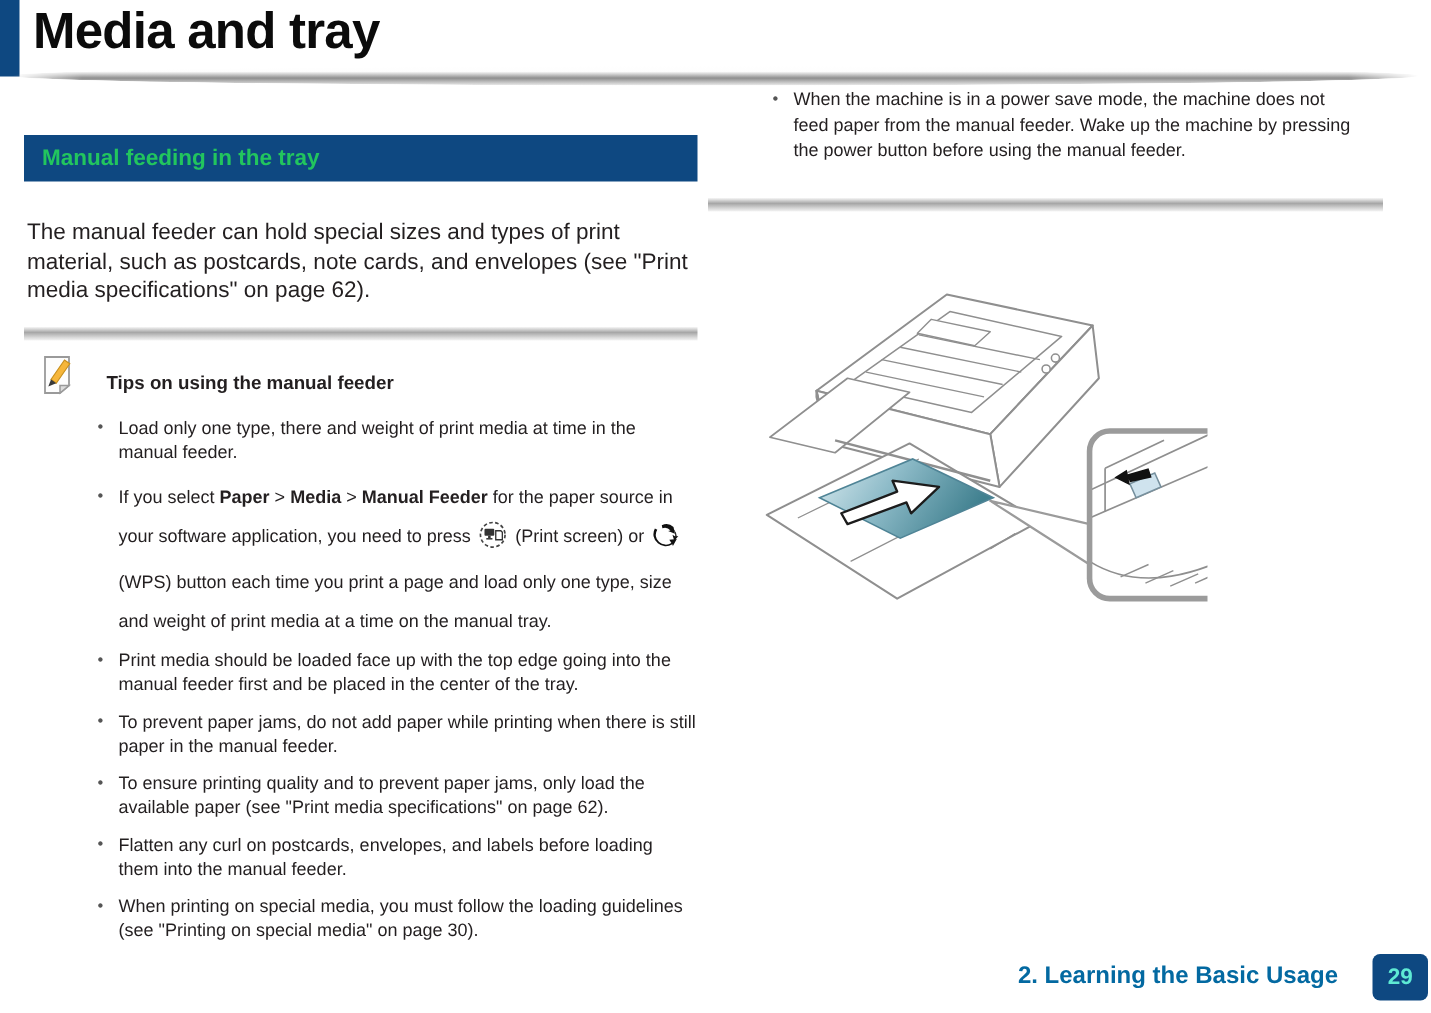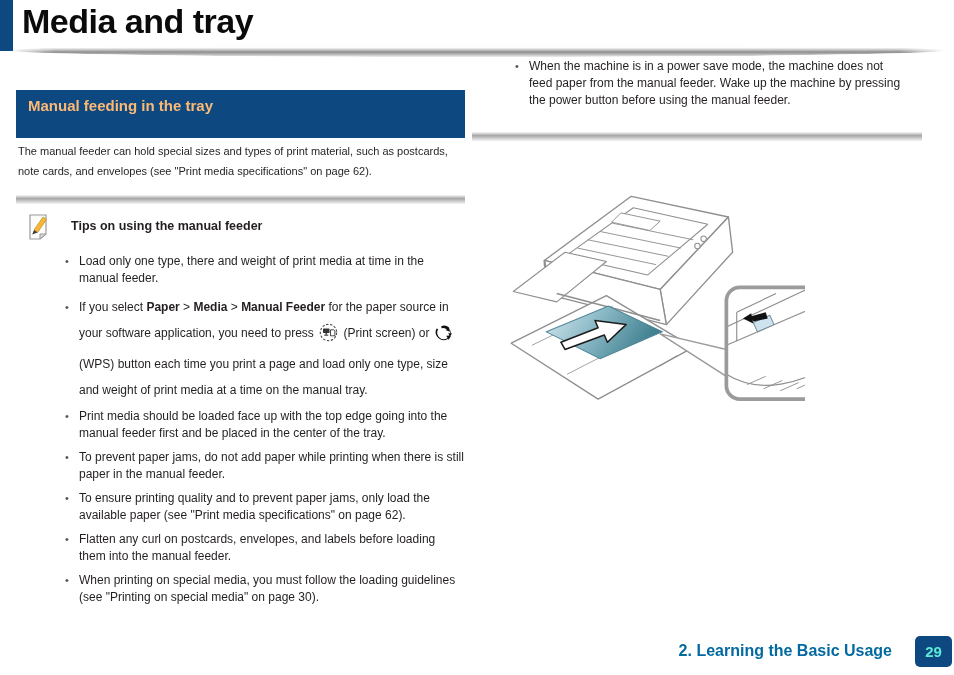--- a/index.html
+++ b/index.html
@@ -12,27 +12,27 @@
   .page-title{position:absolute;left:22px;top:-3px;margin:0;font-size:34px;font-weight:bold;
     letter-spacing:-0.5px;color:#0b0b0b;line-height:48px;}
   .title-shadow{position:absolute;left:8px;top:44px;width:938px;height:13px;
     background:linear-gradient(to bottom,#ffffff 0%,#fdfdfd 28%,#8e8e8e 62%,#ededed 100%);
     border-radius:50%;
     -webkit-mask-image:linear-gradient(to right,transparent 0,#000 5%,#000 95%,transparent 100%);
     mask-image:linear-gradient(to right,transparent 0,#000 5%,#000 95%,transparent 100%);}
   
   .left-col{position:absolute;left:16px;top:90px;width:449px;}
   .right-col{position:absolute;left:472px;top:58px;width:450px;}
-  .section-bar{height:48px;background:#0E4881;color:#fdba74;font-size:15px;font-weight:bold;
+  .section-bar{height:31px;background:#0E4881;color:#22c55e;font-size:15px;font-weight:bold;
     line-height:31px;padding-left:12px;box-sizing:border-box;}
-  .intro{margin:4px 0 0 2px;font-size:11px;line-height:19.5px;}
+  .intro{margin:24px 0 0 2px;font-size:15px;line-height:19.5px;}
   .grad-bar{height:9px;margin-top:14px;
     background:linear-gradient(to bottom,#f6f6f6 0%,#a6a6a6 40%,#d9d9d9 78%,#f4f4f4 100%);}
   
-  .note-head{display:flex;align-items:flex-start;margin:9px 0 0 12px;}
+  .note-head{display:flex;align-items:center;margin:9px 0 0 12px;}
   .note-title{font-size:12.5px;font-weight:bold;margin:6px 0 0 20px;}
   .tips{list-style:none;margin:8px 0 0 48px;padding:0;width:400px;}
   .tips li{position:relative;padding-left:15px;margin-bottom:8px;font-size:12px;line-height:16.5px;}
   .tips li::before{content:"\2022";position:absolute;left:1px;top:0;color:#555;font-size:11px;}
   .tips li.compound{line-height:26px;margin-bottom:5px;}
   .inline-icon{display:inline-block;vertical-align:-5px;margin:0 2px;}
   .right-bullet{position:relative;margin-left:42px;width:392px;padding-left:15px;
     font-size:12px;line-height:17px;box-sizing:border-box;}
   .right-bullet::before{content:"\2022";position:absolute;left:1px;top:0;color:#555;font-size:11px;}
   .right-col .grad-bar{margin-top:23px;width:450px;}

